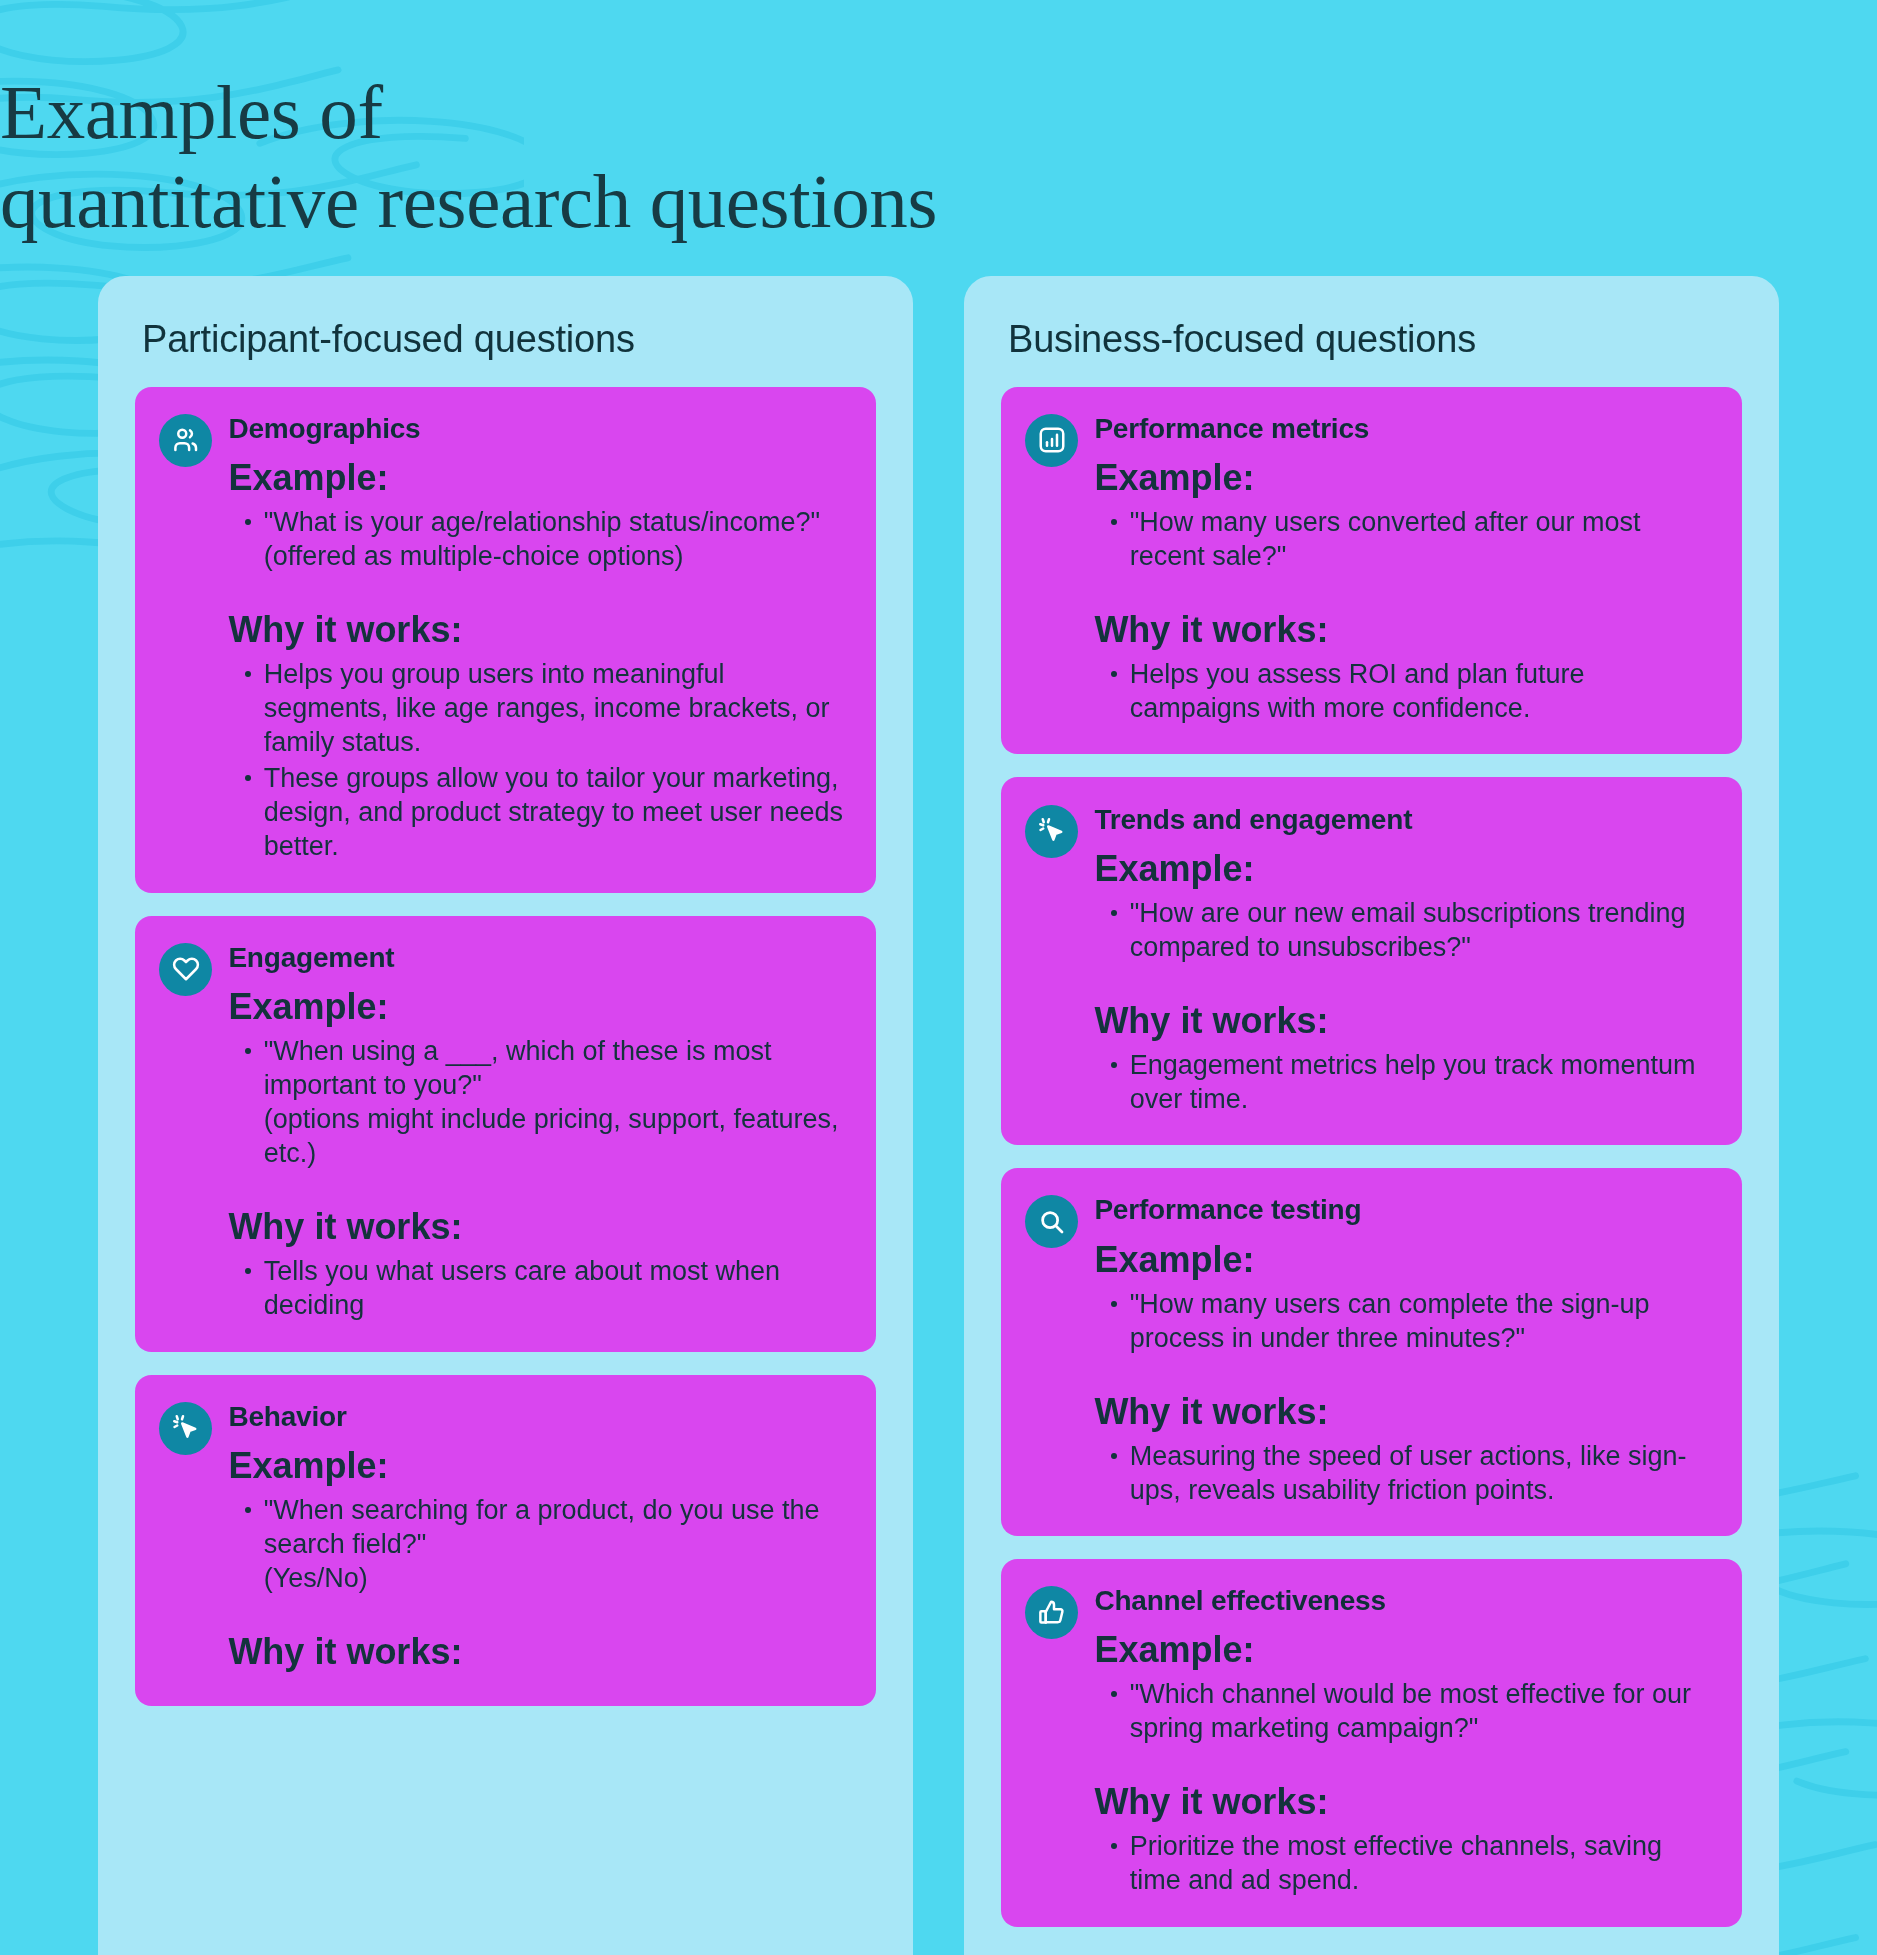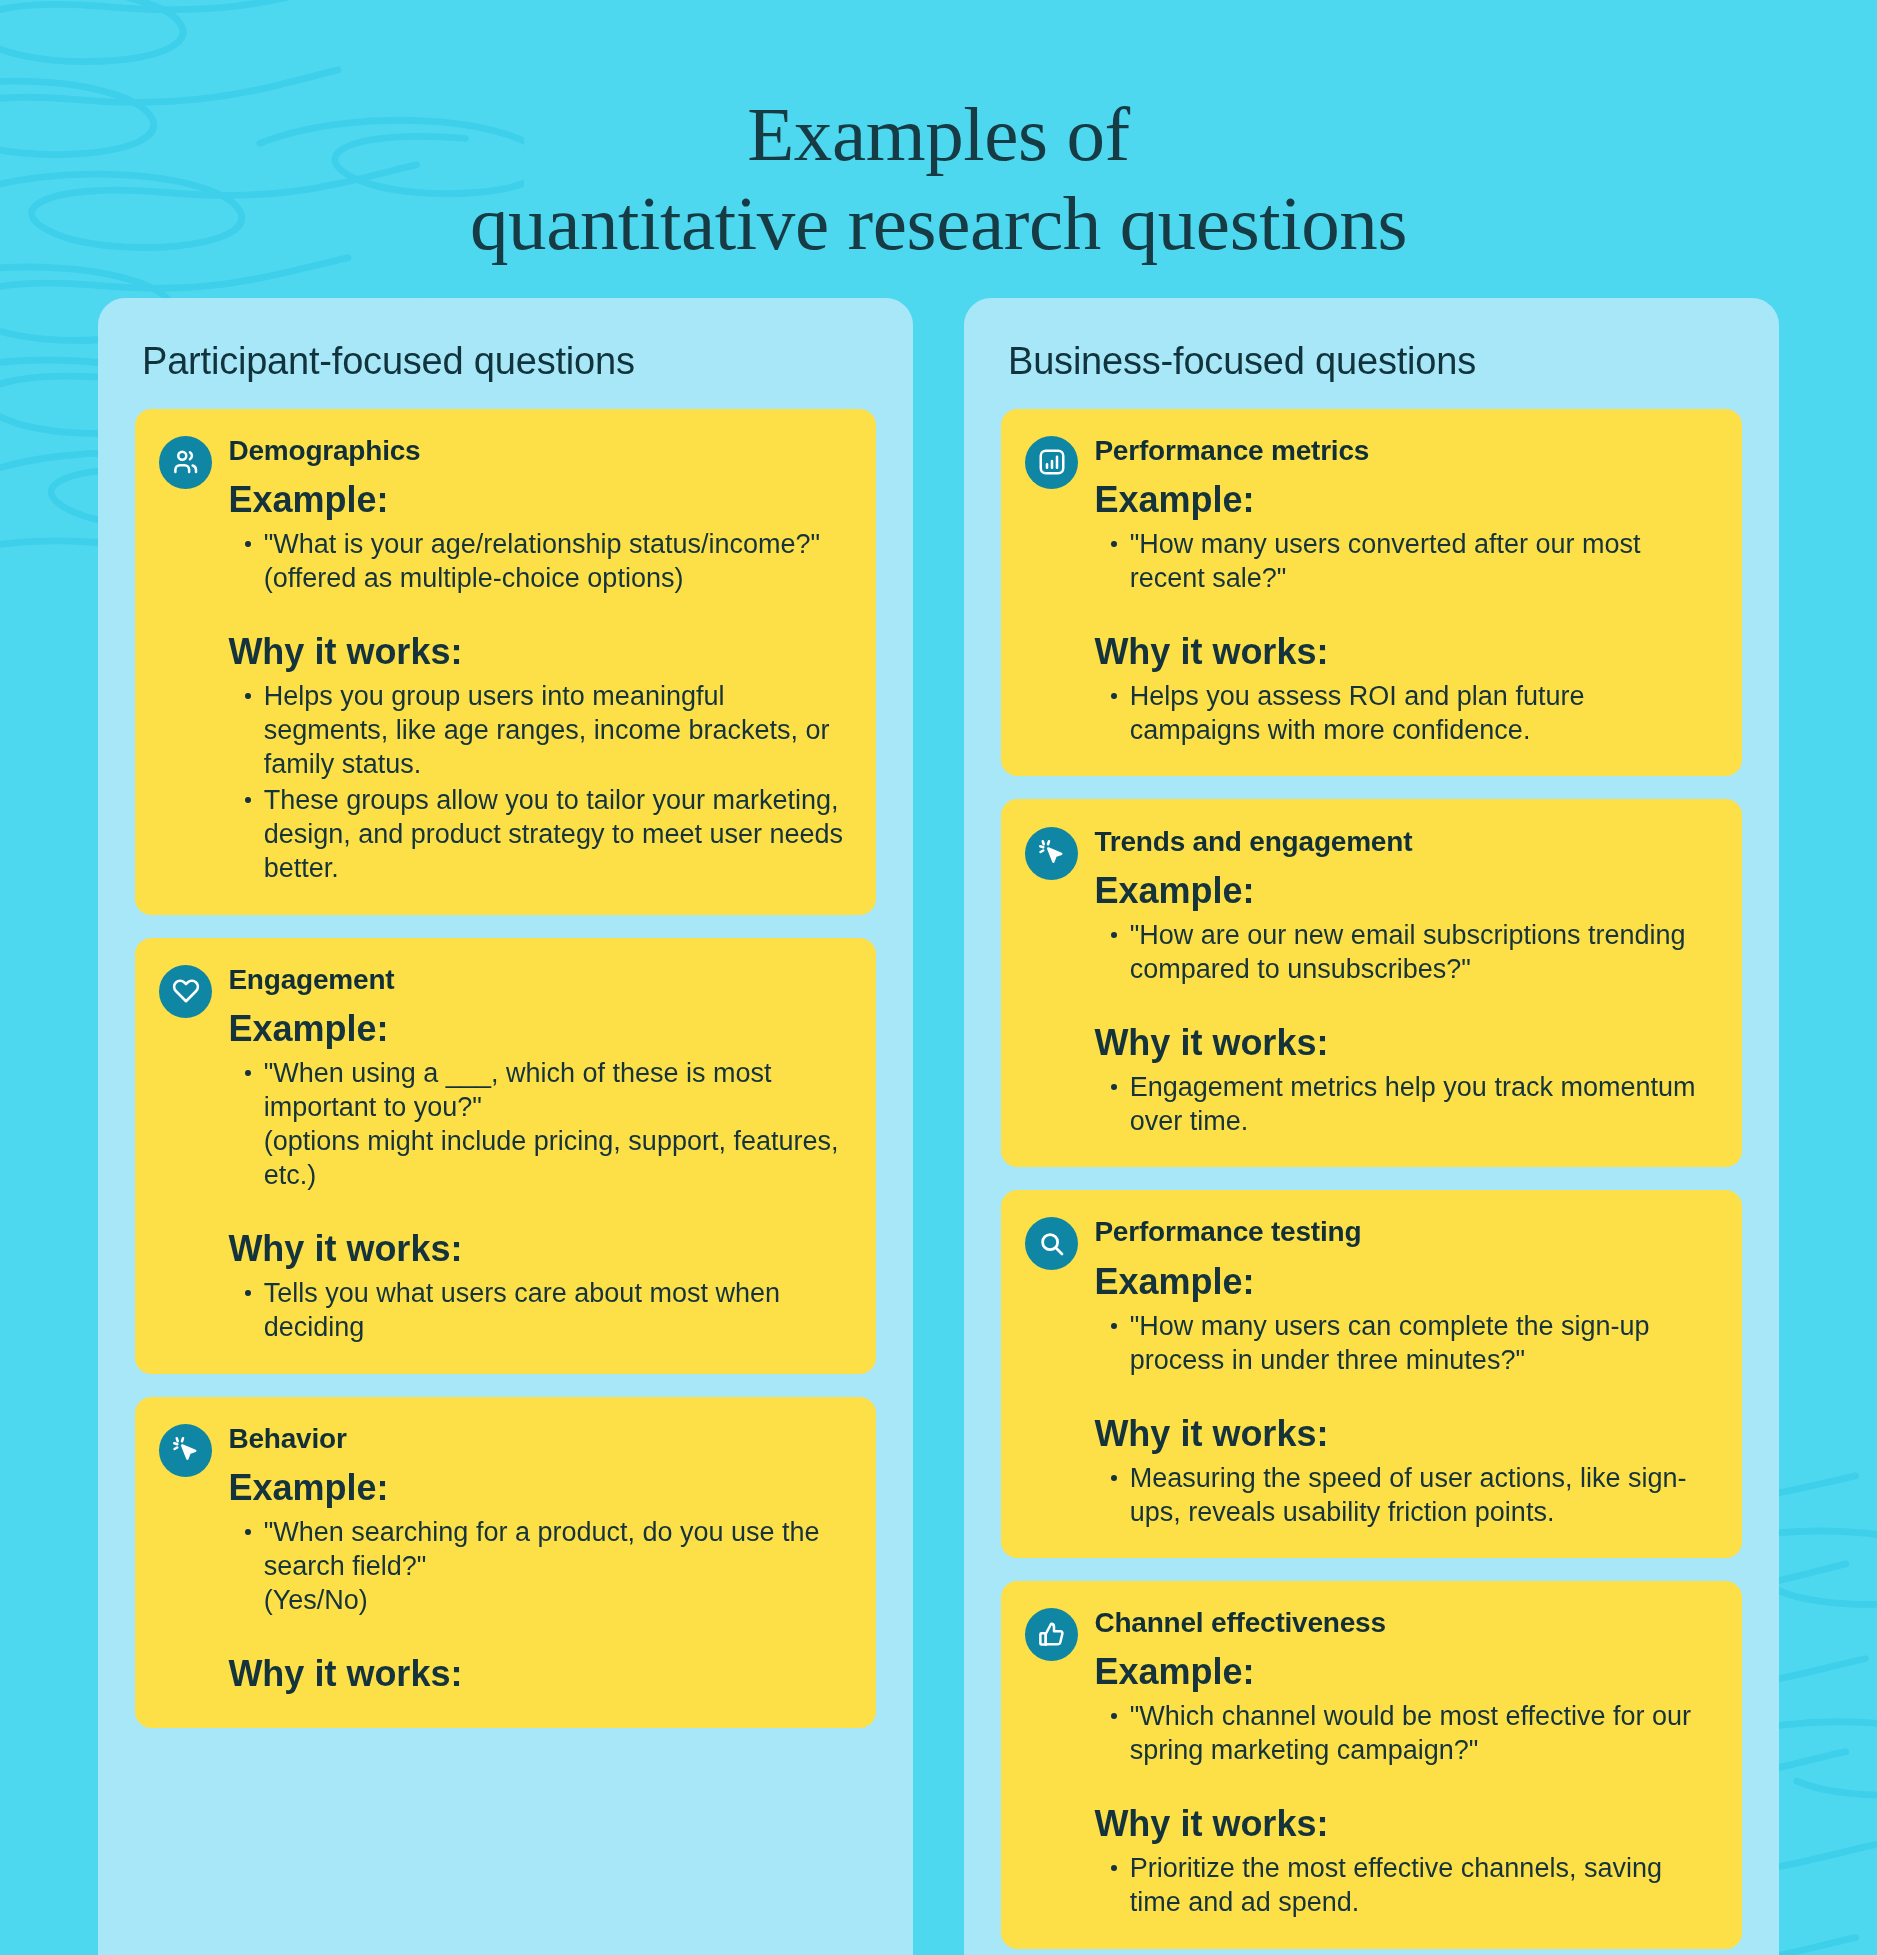--- a/index.html
+++ b/index.html
@@ -22,22 +22,21 @@
     pointer-events: none;
     z-index: 0;
   }
   .deco-loops-tl { top: -23.5px; left: -63px; width: 587px; height: 587px; opacity: .55; }
   .deco-loops-mr { top: 1466px; right: -47px; width: 489px; height: 587px; opacity: .55; }
 
   
   .page-header {
     position: relative;
     z-index: 2;
-    padding-top: 90px;
-    text-align: center;
+    padding-top: 68px;
   }
   .page-title {
     font-family: "Liberation Serif", serif;
     font-weight: 400;
     color: #173b44;
     font-size: 77px;
     line-height: 1.16;
     letter-spacing: -0.4px;
   }
   .page-title .line { display: block; }
@@ -66,21 +65,21 @@
     font-size: 38px;
     font-weight: 400;
     letter-spacing: -0.2px;
     margin: 7px 0 26px 7px;
   }
 
   
   .cards { display: flex; flex-direction: column; gap: 23px; }
 
   .card {
-    background: #fde047;
+    background: #d946ef;
     border-radius: 16.4px;
     padding: 24px 26px 27px 24px;
     display: flex;
     gap: 16.4px;
     align-items: flex-start;
   }
 
   .card-icon {
     flex: 0 0 auto;
     width: 53px;

